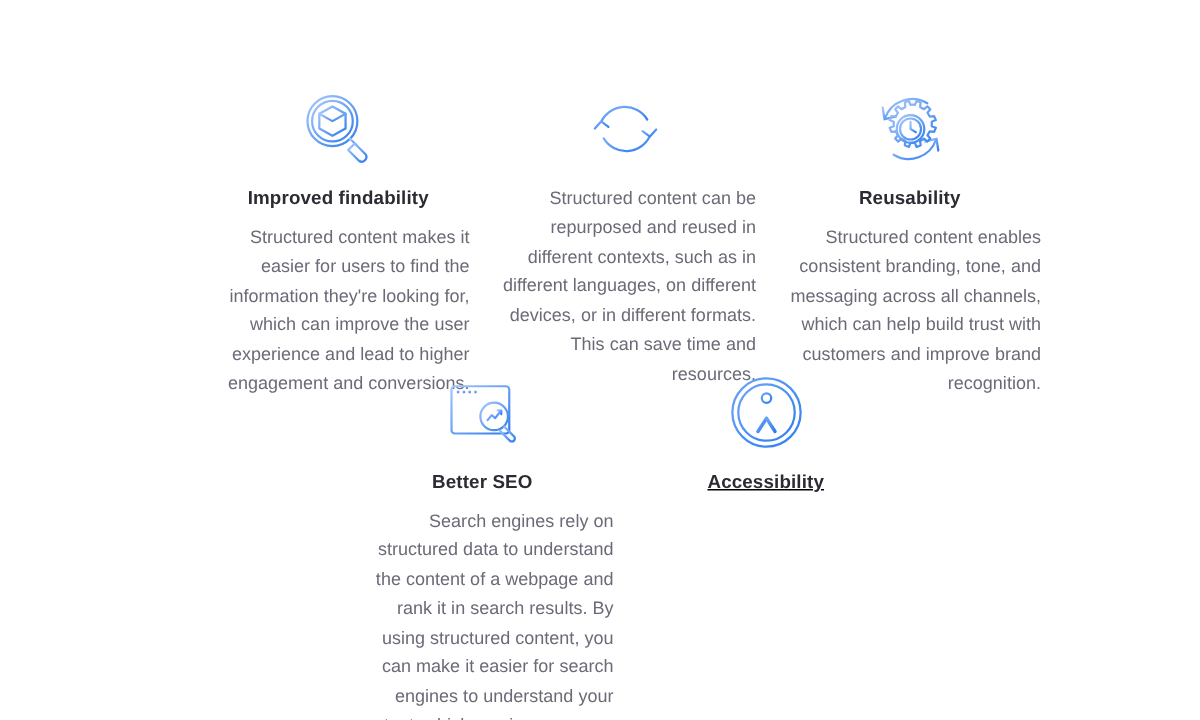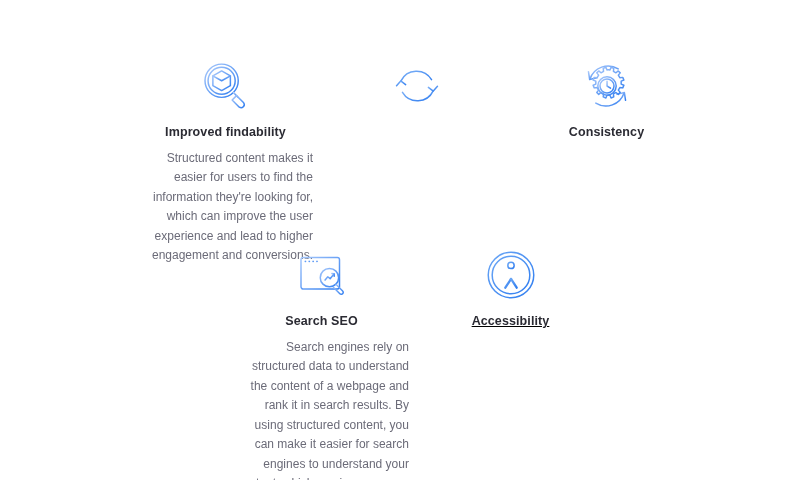--- a/index.html
+++ b/index.html
@@ -108,20 +108,21 @@
       </defs>
       <g class="ico" stroke="url(#g2)" stroke-width="2.4">
 
         <path d="M13.5 26.5 A20 20 0 0 1 48.6 24.8"></path>
         <path d="M50.5 37.5 A20 20 0 0 1 15.4 39.2"></path>
 
         <path d="M8.6 31.6 L13.4 26.2 L19.0 30.4"></path>
         <path d="M55.4 32.4 L50.6 37.8 L45.0 33.6"></path>
       </g>
     </svg>
+    <div class="card-body">Structured content can be repurposed and reused in different contexts, such as in different languages, on different devices, or in different formats. This can save time and resources.</div>
   </div>
 
   <div class="card" id="card-consistency">
     <svg class="card-icon" viewBox="0 0 64 64">
       <defs>
         <linearGradient id="g3" x1="0" y1="0" x2="1" y2="1">
           <stop offset="0%" stop-color="#aac9fb"></stop>
           <stop offset="100%" stop-color="#2f7df0"></stop>
         </linearGradient>
       </defs>
@@ -132,21 +133,22 @@
         <path d="M10.8 15.6 L12.2 24.6 L20.8 22.4"></path>
         <path d="M53.2 48.4 L51.8 39.4 L43.2 41.6"></path>
 
         <path d="M32 13.2 l3.4 0.45 1.25 -3.1 3.05 1.3 -0.35 3.35 2.9 1.7 2.6 -2.15 2.25 2.25 -2.15 2.6 1.7 2.9 3.35 -0.35 1.3 3.05 -3.1 1.25 0 3.4 3.1 1.25 -1.3 3.05 -3.35 -0.35 -1.7 2.9 2.15 2.6 -2.25 2.25 -2.6 -2.15 -2.9 1.7 0.35 3.35 -3.05 1.3 -1.25 -3.1 -3.4 0 -1.25 3.1 -3.05 -1.3 0.35 -3.35 -2.9 -1.7 -2.6 2.15 -2.25 -2.25 2.15 -2.6 -1.7 -2.9 -3.35 0.35 -1.3 -3.05 3.1 -1.25 0 -3.4 -3.1 -1.25 1.3 -3.05 3.35 0.35 1.7 -2.9 -2.15 -2.6 2.25 -2.25 2.6 2.15 2.9 -1.7 -0.35 -3.35 3.05 -1.3 1.25 3.1 Z"></path>
 
         <circle cx="32" cy="32" r="10.5"></circle>
         <circle cx="32" cy="32" r="8"></circle>
         <path d="M32 26.5 L32 32 L36 34.4"></path>
       </g>
     </svg>
-    <div class="card-title">Consistency</div>
+    <div class="card-title">Reusability</div>
+    <div class="card-body">Structured content enables consistent branding, tone, and messaging across all channels, which can help build trust with customers and improve brand recognition.</div>
   </div>
 
   <div class="card" id="card-seo">
     <svg class="card-icon" viewBox="0 0 64 64">
       <defs>
         <linearGradient id="g4" x1="0" y1="0" x2="1" y2="1">
           <stop offset="0%" stop-color="#a4c6fb"></stop>
           <stop offset="100%" stop-color="#2f7df0"></stop>
         </linearGradient>
       </defs>
@@ -163,21 +165,21 @@
         <path d="M13.5 31.5 L30 31.5"></path>
         <path d="M13.5 36.5 L33 36.5"></path>
         <path d="M13.5 41.5 L28 41.5"></path>
 
         <circle cx="40.5" cy="35" r="10.5" fill="#ffffff"></circle>
         <path d="M35.5 37.8 L38.6 34.0 L41.3 36.2 L45.6 30.8"></path>
         <path d="M43.2 30.4 L45.9 30.6 L45.9 33.3"></path>
         <path d="M48.2 42.8 L55.6 50.2 A2.2 2.2 0 0 1 52.4 53.4 L45.0 46.0"></path>
       </g>
     </svg>
-    <div class="card-title">Search SEO</div>
+    <div class="card-title">Better SEO</div>
     <div class="card-body">Search engines rely on structured data to understand the content of a webpage and rank it in search results. By using structured content, you can make it easier for search engines to understand your content, which can improve your search engine rankings.</div>
   </div>
 
   <div class="card" id="card-accessibility">
     <svg class="card-icon" viewBox="0 0 64 64">
       <defs>
         <linearGradient id="g5" x1="0" y1="0" x2="1" y2="1">
           <stop offset="0%" stop-color="#6ba6f5"></stop>
           <stop offset="100%" stop-color="#2f7df0"></stop>
         </linearGradient>

